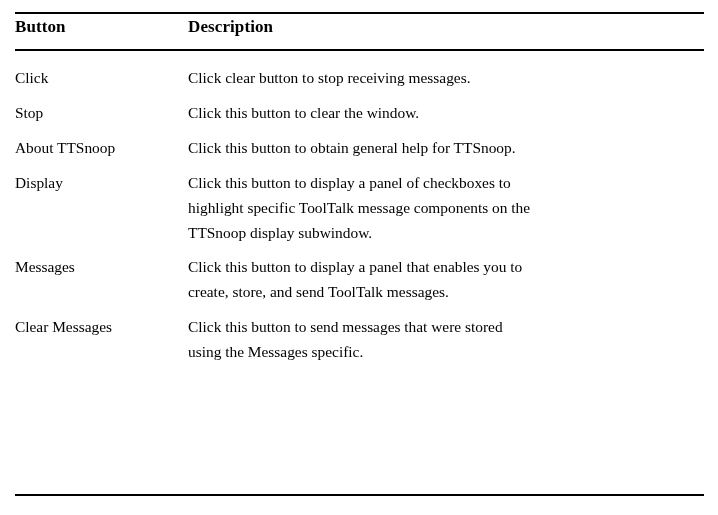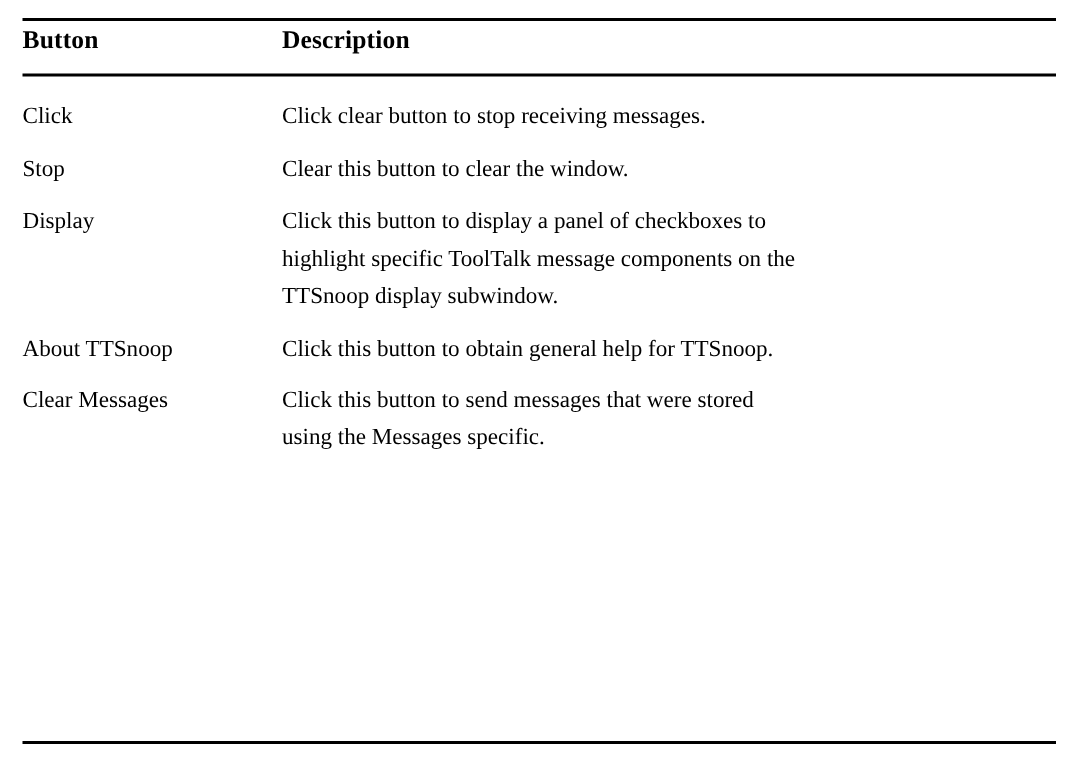--- a/index.html
+++ b/index.html
@@ -108,35 +108,42 @@
 
         <tr class="body-row">
           <td class="cell-button">Click</td>
           <td class="cell-desc">
             <span class="desc-line">Click clear button to stop receiving messages.</span>
           </td>
         </tr>
         <tr class="body-row">
           <td class="cell-button">Stop</td>
           <td class="cell-desc">
-            <span class="desc-line">Clear this button to clear the window.</span>
+            <span class="desc-line">Click this button to clear the window.</span>
+          </td>
+        </tr>
+        <tr class="body-row">
+          <td class="cell-button">About TTSnoop</td>
+          <td class="cell-desc">
+            <span class="desc-line">Click this button to obtain general help for TTSnoop.</span>
           </td>
         </tr>
         <tr class="body-row">
           <td class="cell-button">Display</td>
           <td class="cell-desc">
             <span class="desc-line">Click this button to display a panel of checkboxes to</span>
             <span class="desc-line">highlight specific ToolTalk message components on the</span>
             <span class="desc-line">TTSnoop display subwindow.</span>
           </td>
         </tr>
         <tr class="body-row">
-          <td class="cell-button">About TTSnoop</td>
+          <td class="cell-button">Messages</td>
           <td class="cell-desc">
-            <span class="desc-line">Click this button to obtain general help for TTSnoop.</span>
+            <span class="desc-line">Click this button to display a panel that enables you to</span>
+            <span class="desc-line">create, store, and send ToolTalk messages.</span>
           </td>
         </tr>
         <tr class="body-row">
           <td class="cell-button">Clear Messages</td>
           <td class="cell-desc">
             <span class="desc-line">Click this button to send messages that were stored</span>
             <span class="desc-line">using the Messages specific.</span>
           </td>
         </tr>
         <tr>

